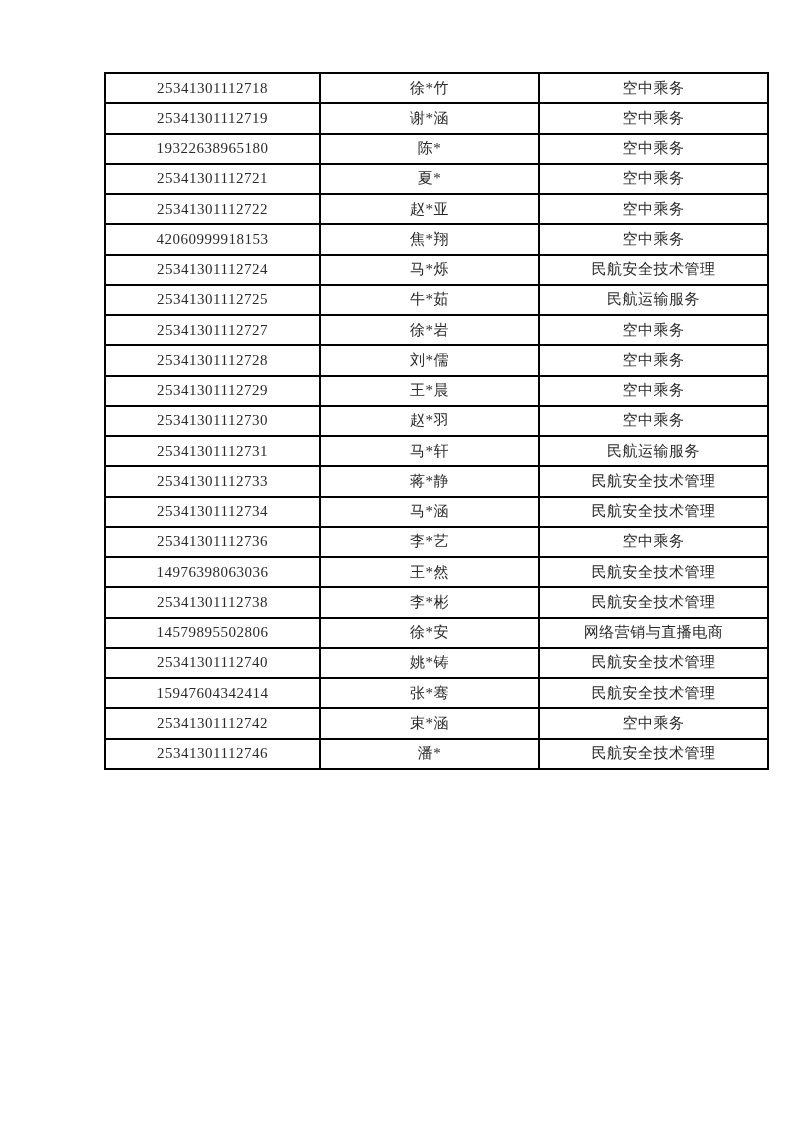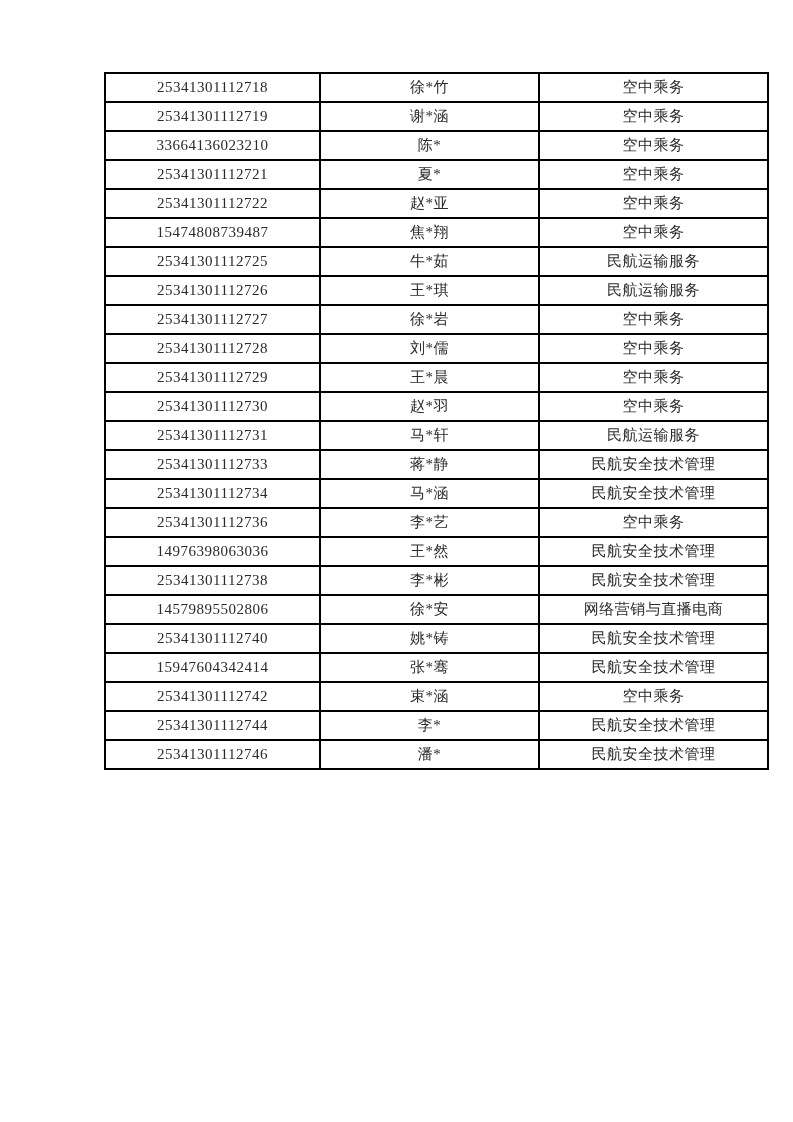--- a/index.html
+++ b/index.html
@@ -63,55 +63,55 @@
     <td>空中乘务</td>
   </tr>
 
   <tr>
     <td>25341301112719</td>
     <td>谢*涵</td>
     <td>空中乘务</td>
   </tr>
 
   <tr>
-    <td>33664136023210</td>
+    <td>19322638965180</td>
     <td>陈*</td>
     <td>空中乘务</td>
   </tr>
 
   <tr>
     <td>25341301112721</td>
     <td>夏*</td>
     <td>空中乘务</td>
   </tr>
 
   <tr>
     <td>25341301112722</td>
     <td>赵*亚</td>
     <td>空中乘务</td>
   </tr>
 
   <tr>
-    <td>15474808739487</td>
+    <td>42060999918153</td>
     <td>焦*翔</td>
     <td>空中乘务</td>
   </tr>
 
+  <tr>
+    <td>25341301112724</td>
+    <td>马*烁</td>
+    <td>民航安全技术管理</td>
+  </tr>
 
   <tr>
     <td>25341301112725</td>
     <td>牛*茹</td>
     <td>民航运输服务</td>
   </tr>
 
-  <tr>
-    <td>25341301112726</td>
-    <td>王*琪</td>
-    <td>民航运输服务</td>
-  </tr>
 
   <tr>
     <td>25341301112727</td>
     <td>徐*岩</td>
     <td>空中乘务</td>
   </tr>
 
   <tr>
     <td>25341301112728</td>
     <td>刘*儒</td>
@@ -184,25 +184,20 @@
     <td>民航安全技术管理</td>
   </tr>
 
   <tr>
     <td>25341301112742</td>
     <td>束*涵</td>
     <td>空中乘务</td>
   </tr>
 
 
-  <tr>
-    <td>25341301112744</td>
-    <td>李*</td>
-    <td>民航安全技术管理</td>
-  </tr>
 
   <tr>
     <td>25341301112746</td>
     <td>潘*</td>
     <td>民航安全技术管理</td>
   </tr>
 </tbody>
   </table>
 </div>
 

